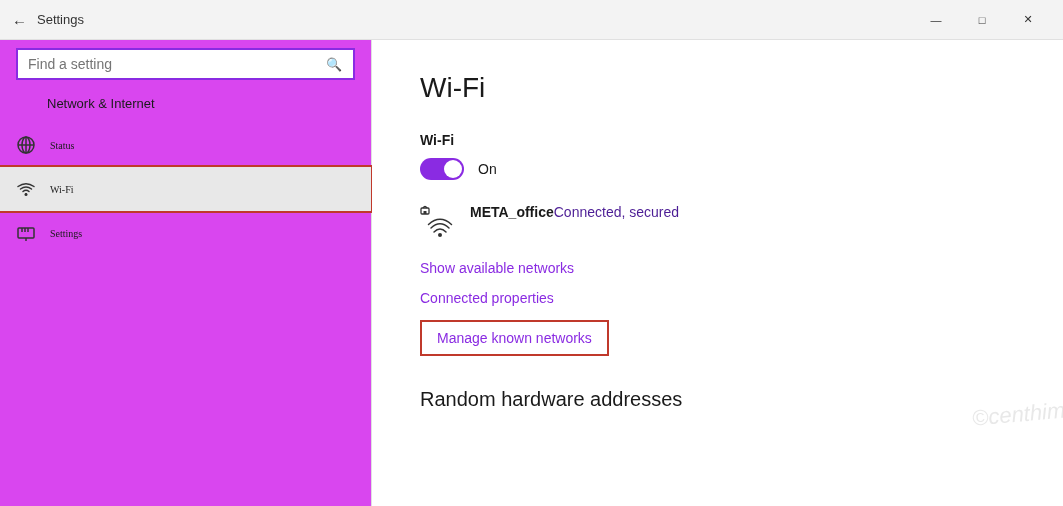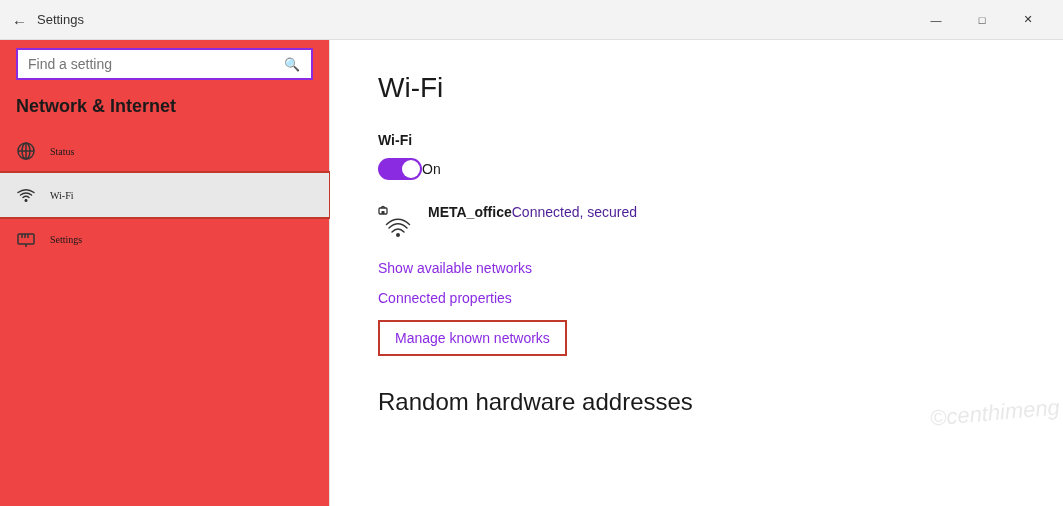--- a/index.html
+++ b/index.html
@@ -54,22 +54,22 @@
 
     
     .main-layout {
       display: flex;
       flex: 1;
       overflow: hidden;
     }
 
     
     .sidebar {
-      width: 330px;
-      background: #ef4444;
+      width: 372px;
+      background: #d946ef;
       display: flex;
       flex-direction: column;
       border-right: 1px solid #e0e0e0;
       flex-shrink: 0;
     }
     .search-box {
       margin: 8px 16px 12px 16px;
       display: flex;
       align-items: center;
       border: 2px solid #8a2be2;
@@ -78,24 +78,25 @@
     }
     .search-input {
       border: none;
       outline: none;
       flex: 1;
       font-size: 14px;
       color: #333;
       background: transparent;
     }
     .sidebar-section-title {
-      font-size: 18px;
-      font-weight: 700;
+      font-size: 13px;
+      font-weight: 400;
       color: #1a1a1a;
       padding: 4px 16px 12px 16px;
+      margin-left: 31px;
     }
     .nav-item {
       display: flex;
       align-items: center;
       gap: 14px;
       padding: 12px 16px;
       cursor: pointer;
       font-size: 10px;
       color: #1a1a1a;
       position: relative;
@@ -129,20 +130,21 @@
     }
     .section-label {
       font-size: 14px;
       font-weight: 600;
       color: #1a1a1a;
       margin-bottom: 10px;
     }
     .toggle-row {
       display: flex;
       align-items: center;
+      gap: 14px;
       margin-bottom: 24px;
     }
     .toggle {
       width: 44px;
       height: 22px;
       border-radius: 11px;
       background: #8a2be2;
       position: relative;
       cursor: pointer;
       flex-shrink: 0;
@@ -201,21 +203,21 @@
       border: 2px solid #c0392b;
       padding: 8px 15px;
       font-size: 14px;
       color: #8a2be2;
       cursor: pointer;
       margin-bottom: 24px;
       background: transparent;
     }
 
     .section-heading {
-      font-size: 24px;
+      font-size: 20px;
       font-weight: 300;
       color: #1a1a1a;
       margin-top: 8px;
     }
 
     
     .watermark {
       position: absolute;
       bottom: 80px;
       left: 600px;

